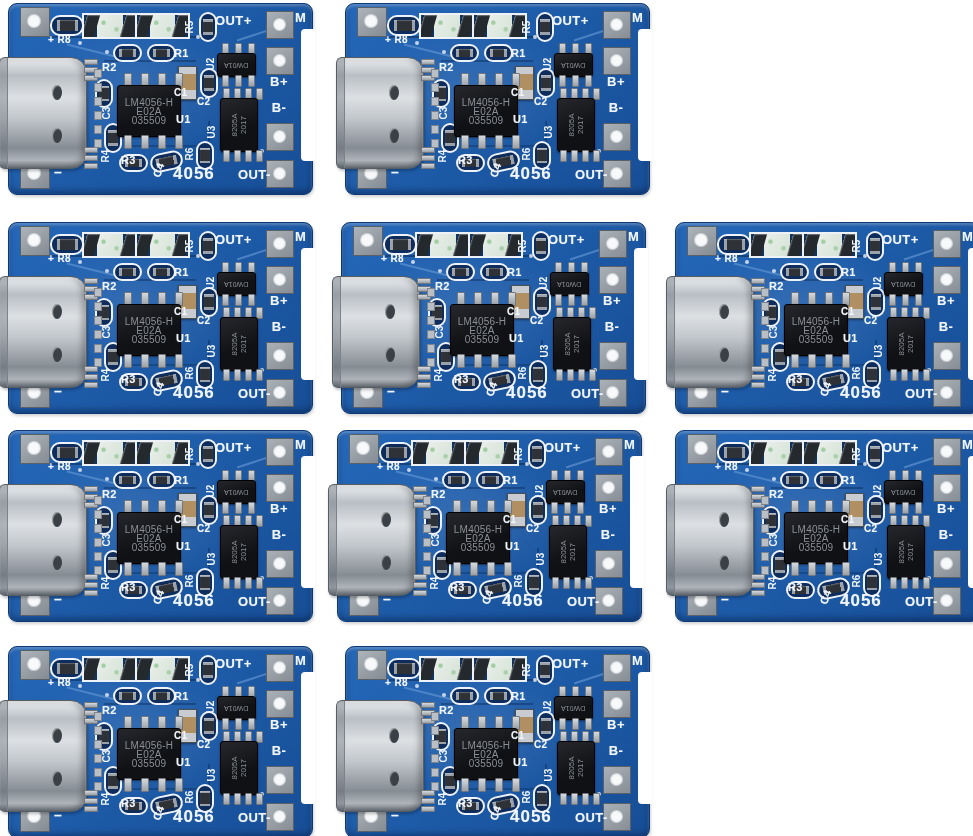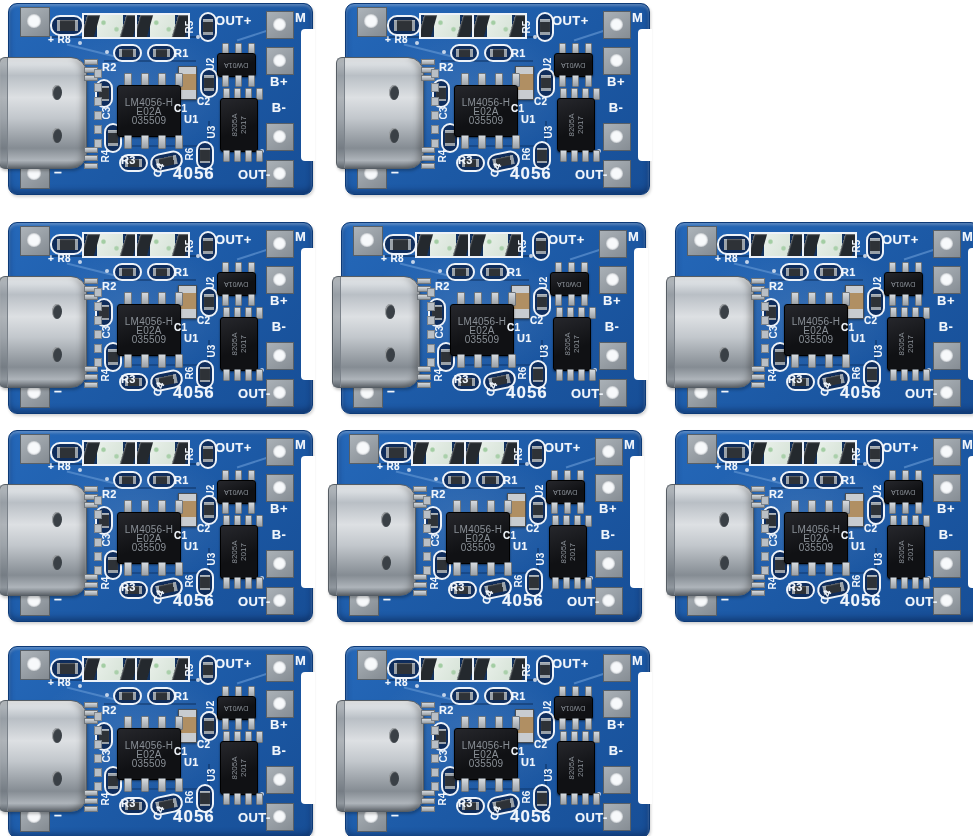--- a/index.html
+++ b/index.html
@@ -47,21 +47,21 @@
     text-shadow:0 0 1px rgba(255,255,255,.4);white-space:nowrap;}
   .fs10{font-size:10px}.fs11{font-size:11px}.fs13{font-size:13px}
   .fs14{font-size:14px}.fs17{font-size:17px;letter-spacing:1px;}
   .vlab{position:absolute;width:18px;height:18px;display:flex;align-items:center;
     justify-content:center;transform:rotate(-90deg);font-size:10px;font-weight:bold;
     color:#f0f5fb;white-space:nowrap;}
   .e-r8lab{left:40px;top:31px}.e-outplus{left:207px;top:10px}.e-m{left:287px;top:7px}
   .e-bplus{left:258px;top:71px;width:26px;text-align:center}
   .e-bminus{left:258px;top:97px;width:26px;text-align:center}
   .e-r1{left:166px;top:44px}.e-r2{left:94px;top:58px}
-  .e-c1lab{left:166px;top:100px}.e-c2lab{left:189px;top:93px}.e-u1lab{left:176px;top:110px}
+  .e-c1lab{left:166px;top:84px}.e-c2lab{left:189px;top:93px}.e-u1lab{left:168px;top:110px}
   .e-r3lab{left:113px;top:151px}
   .e-c4lab{left:143px;top:161px;transform:rotate(-70deg);}
   .e-4056{left:165px;top:161px}.e-outminus{left:230px;top:164px}.e-minus{left:46px;top:161px}
   .e-r5lab{left:172px;top:15px}.e-c3lab{left:89px;top:101px}.e-r4lab{left:88px;top:144px}
   .e-u2lab{left:193px;top:52px}.e-u3lab{left:194px;top:120px}.e-r6lab{left:172px;top:142px}
 
   
   .oval{position:absolute;border:2px solid #eef3f9;border-radius:10px;background:#0f2d5c;}
   .oval::after{content:"";position:absolute;left:15%;top:20%;width:70%;height:60%;
     background:linear-gradient(90deg,#9aa1a8 16%,#2e3237 16%,#2e3237 84%,#9aa1a8 84%);

